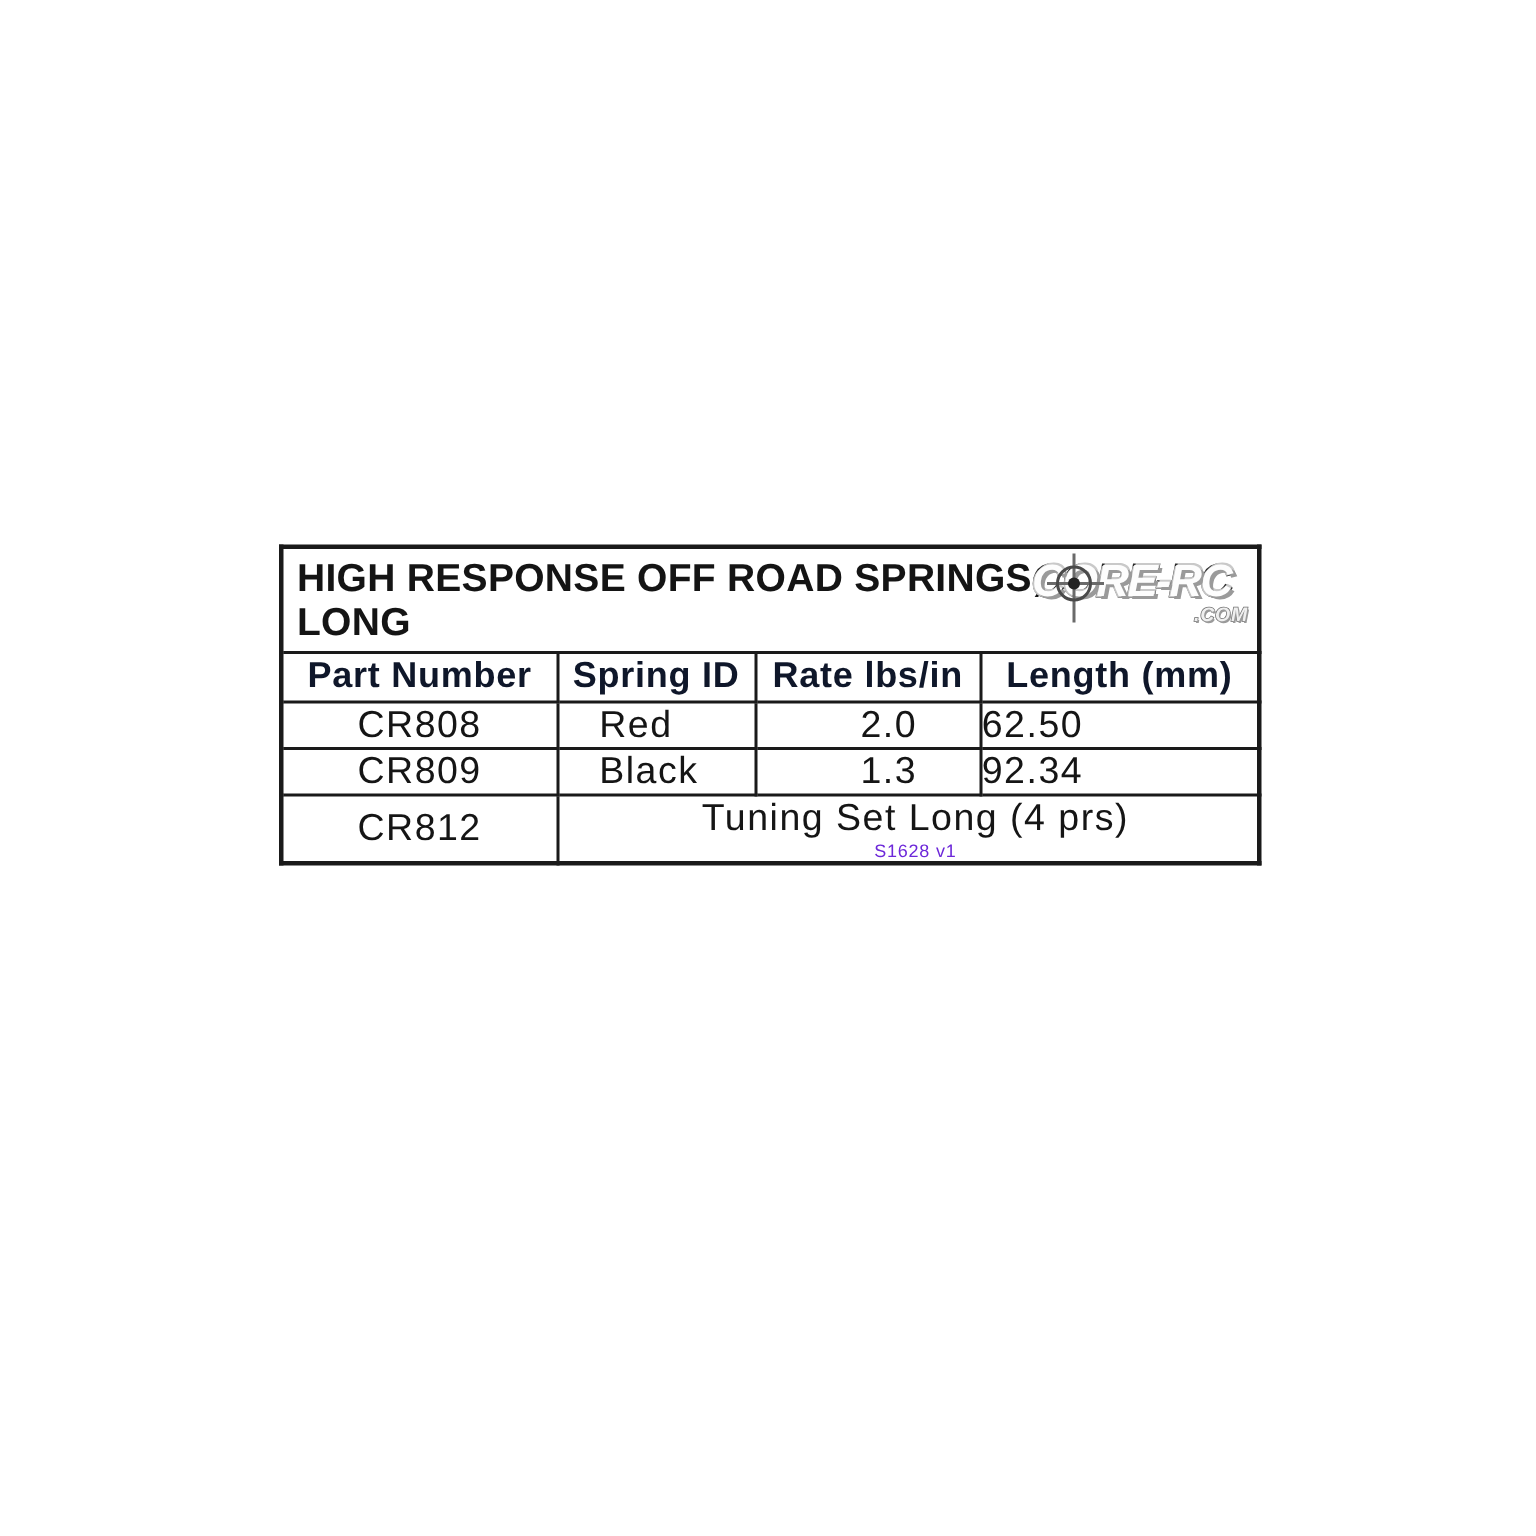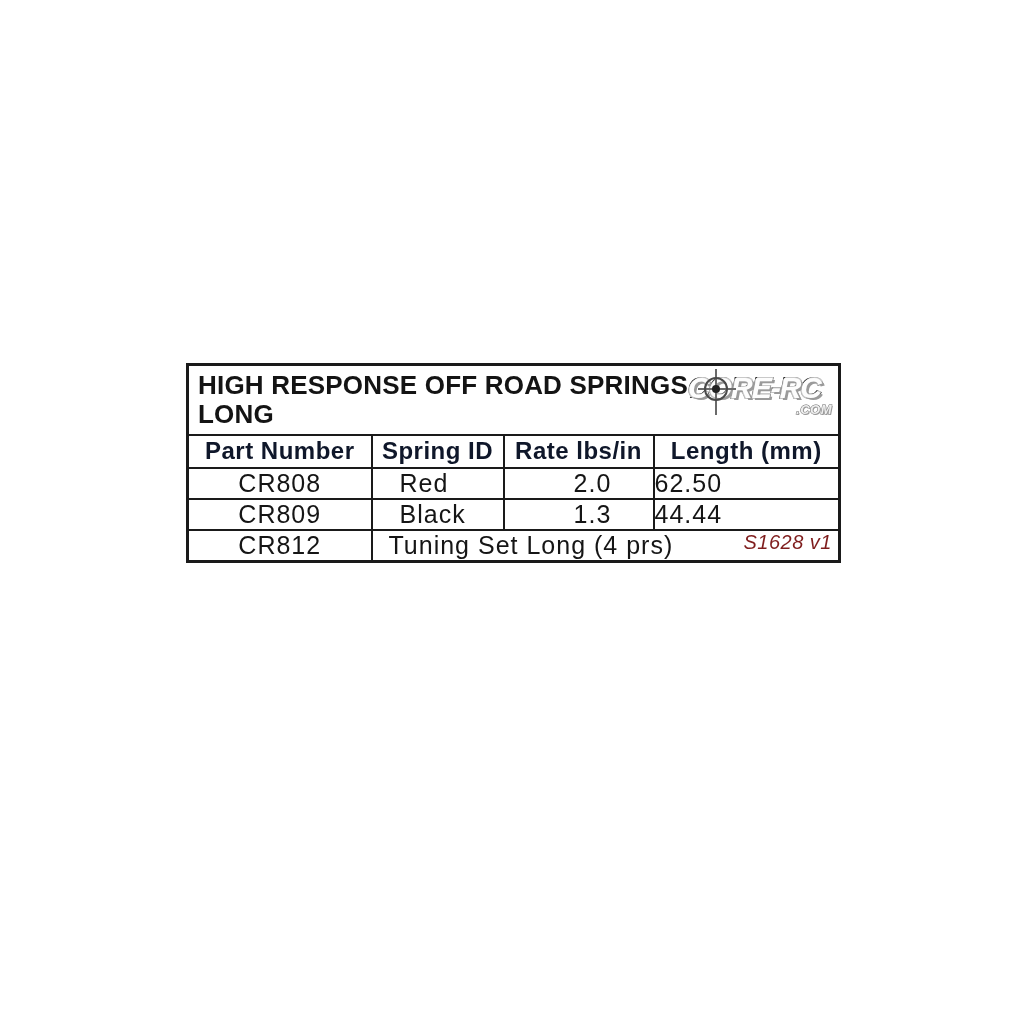--- a/index.html
+++ b/index.html
@@ -47,23 +47,23 @@
   
   tr.data td { height:29px; font-size:25px; letter-spacing:1px;
                vertical-align:middle; white-space:nowrap; }
   td.c-part   { text-align:center; }
   td.c-spring { text-align:left; padding-left:27px; }
   td.c-rate   { text-align:center;padding-left:28px; }
   td.c-length { text-align:left; }
 
   
   td.c-merged { padding:0 6px 0 16px; }
-  .merged-wrap { display:flex; justify-content:space-between; align-items:flex-start; }
+  .merged-wrap { display:flex; justify-content:space-between; align-items:center;flex-direction:column; }
   .tuning-desc { font-size:25px; letter-spacing:1px; white-space:nowrap; }
-  .version-tag { font-size:20px; letter-spacing:0.5px; color:#7f1d1d; white-space:nowrap;font-style:italic; }
+  .version-tag { font-size:12px; letter-spacing:0.5px; color:#6d28d9; white-space:nowrap; }
 </style>
 </head>
 <body>
 
 <div class="canvas">
 
   <table class="spec">
     <colgroup>
       <col style="width:184px">
         <col style="width:132px">
@@ -101,21 +101,21 @@
     <tr class="data">
       <td class="c-part">CR808</td>
       <td class="c-spring">Red</td>
       <td class="c-rate">2.0</td>
       <td class="c-length">62.50</td>
     </tr>
     <tr class="data">
       <td class="c-part">CR809</td>
       <td class="c-spring">Black</td>
       <td class="c-rate">1.3</td>
-      <td class="c-length">44.44</td>
+      <td class="c-length">92.34</td>
     </tr>
 
     <tr class="data">
       <td class="c-part">CR812</td>
       <td class="c-merged" colspan="3">
         <div class="merged-wrap">
           <span class="tuning-desc">Tuning Set Long (4 prs)</span>
           <span class="version-tag">S1628 v1</span>
         </div>
       </td>

